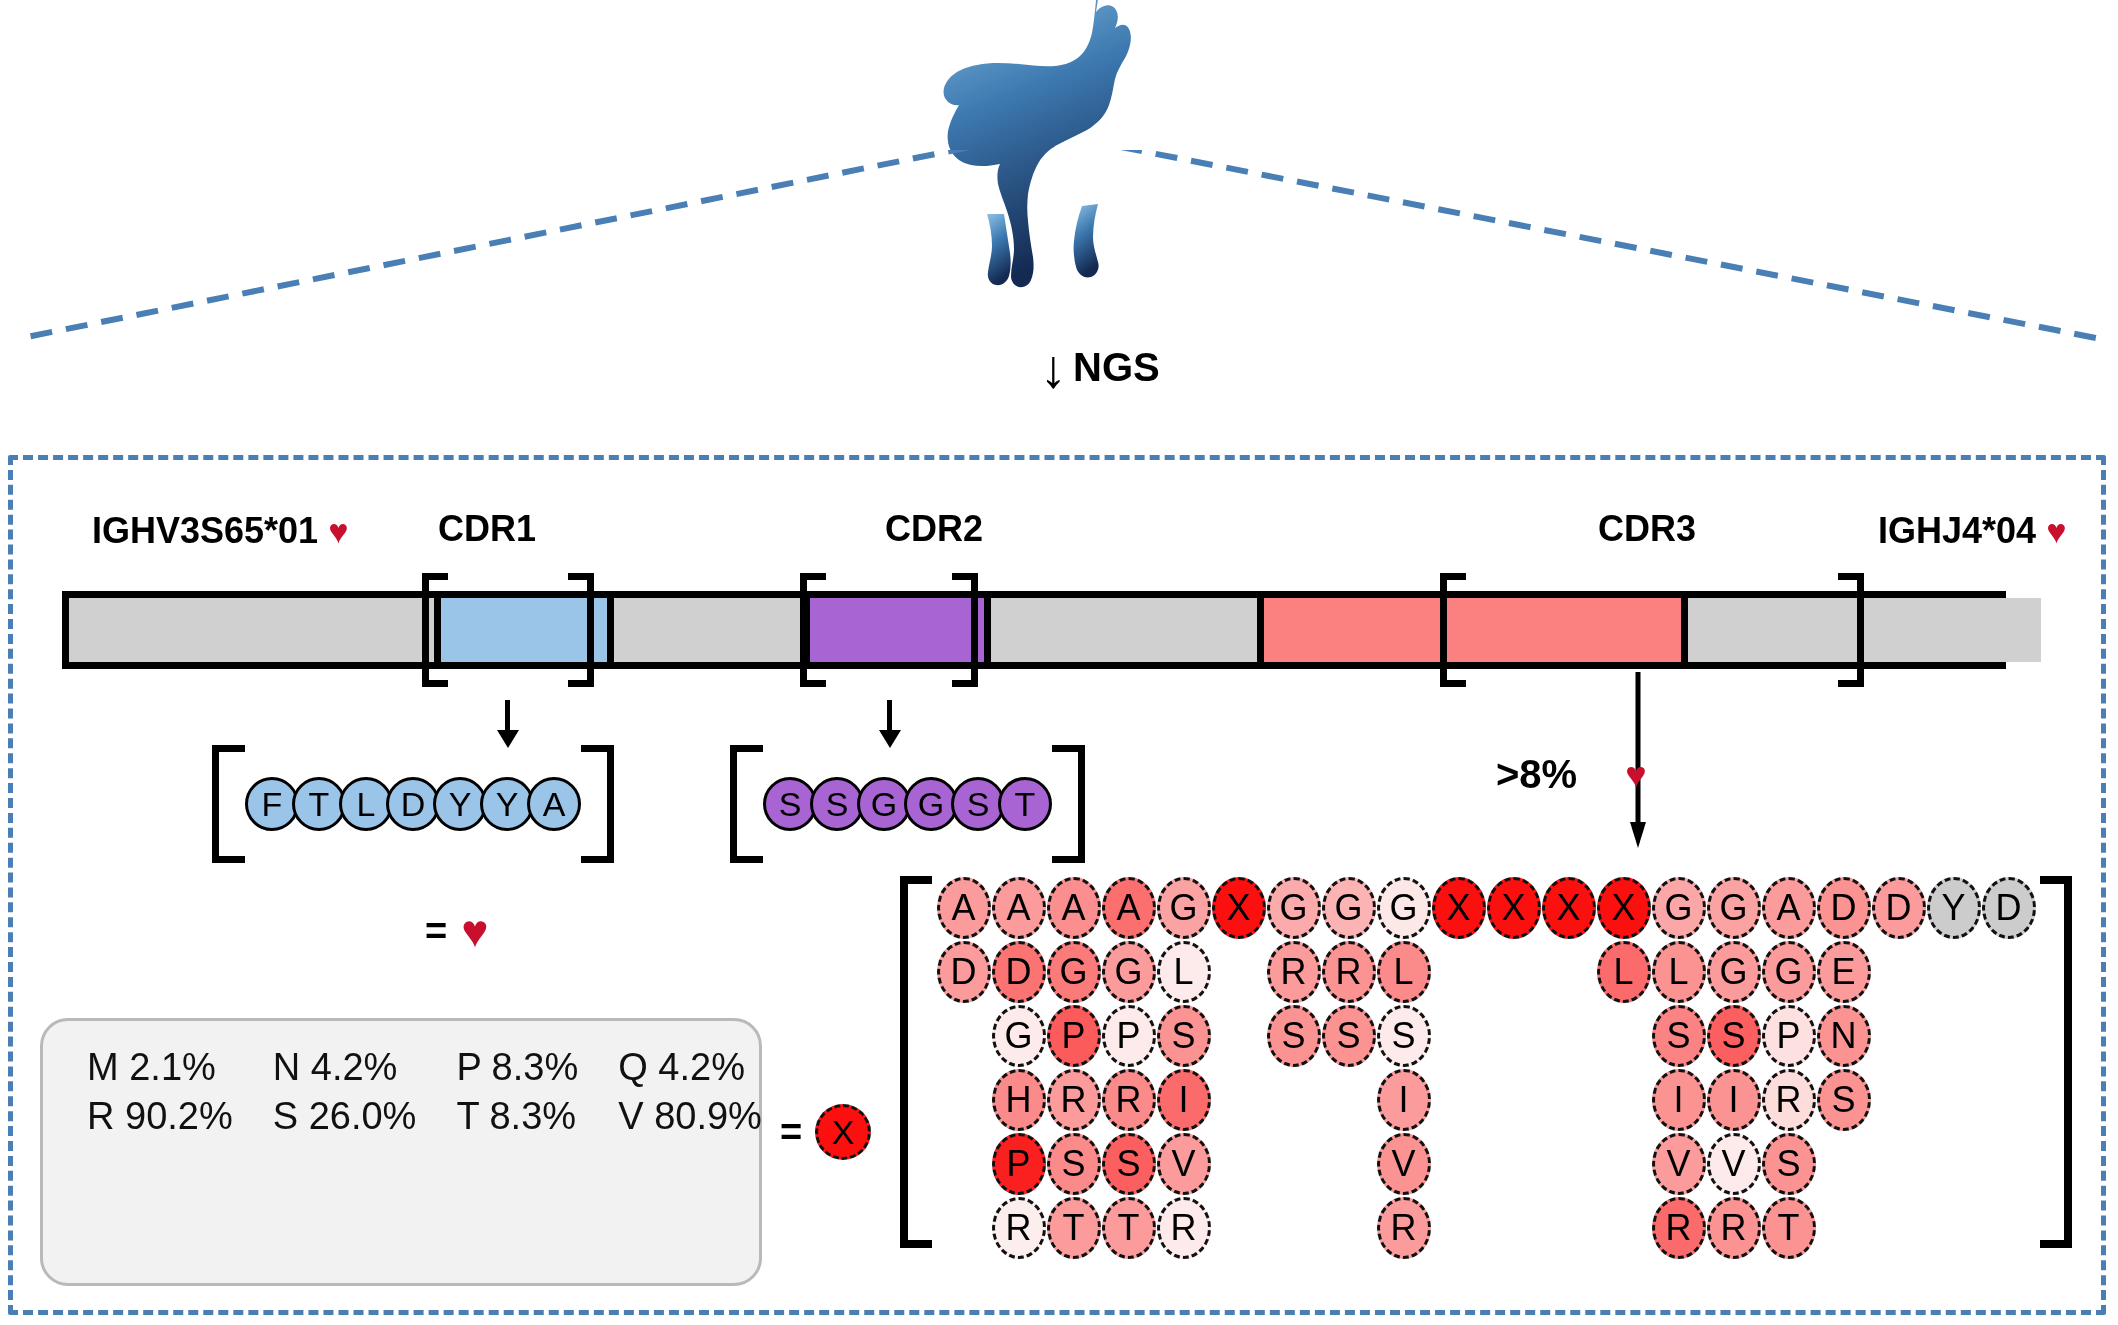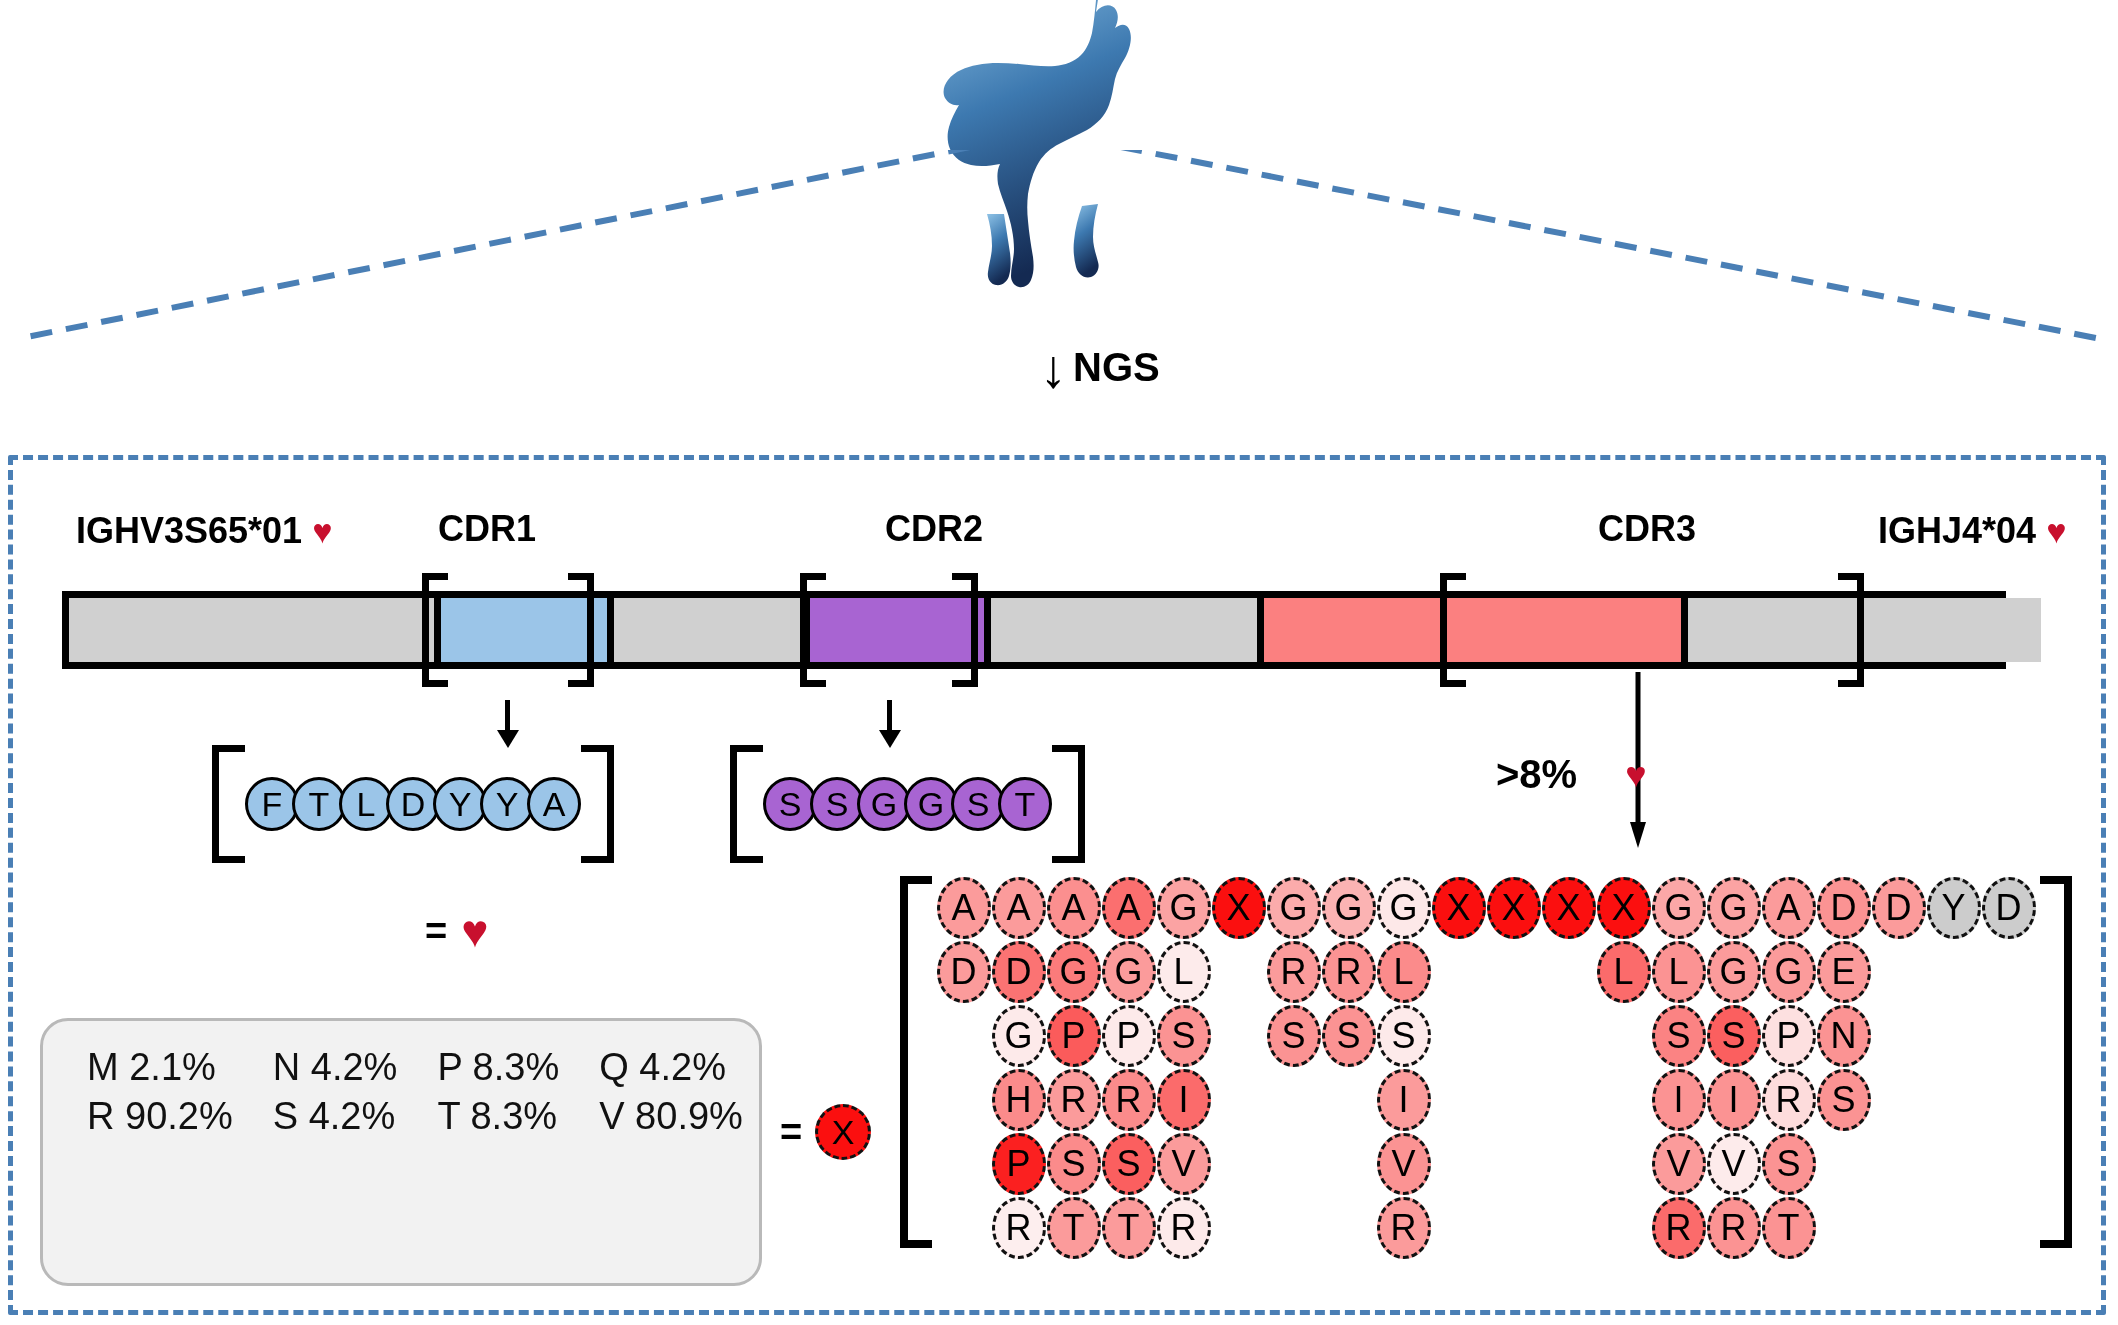--- a/index.html
+++ b/index.html
@@ -182,21 +182,21 @@
     <line x1="1085" y1="-10" x2="2096" y2="188" stroke="#4a7fb5" stroke-width="6" stroke-dasharray="22 14"></line>
   </svg>
 
   <div id="ngs">
     <span class="glyph">↓</span>
     <span class="txt">NGS</span>
   </div>
 
   <div id="panel"></div>
 
-  <div class="toplabel" style="left:76px;top:510px;">
+  <div class="toplabel" style="left:92px;top:510px;">
     <span>IGHV3S65*01</span>
     <span class="heart">♥</span>
   </div>
   <div class="toplabel" style="left:438px;top:508px;">CDR1</div>
   <div class="toplabel" style="left:885px;top:508px;">CDR2</div>
   <div class="toplabel" style="left:1598px;top:508px;">CDR3</div>
   <div class="toplabel" style="left:1878px;top:510px;">
     <span>IGHJ4*04</span>
     <span class="heart">♥</span>
   </div>
@@ -278,21 +278,21 @@
     <table id="freqtable">
         <tbody>
           <tr>
             <td>M 2.1%</td>
             <td>N 4.2%</td>
             <td>P 8.3%</td>
             <td>Q 4.2%</td>
           </tr>
           <tr>
             <td>R 90.2%</td>
-            <td>S 4.2%</td>
+            <td>S 26.0%</td>
             <td>T 8.3%</td>
             <td>V 80.9%</td>
           </tr>
         </tbody>
       </table>
   </div>
 
   <div id="xlegend">
     <span class="eq">=</span>
     <span class="xb">X</span>

